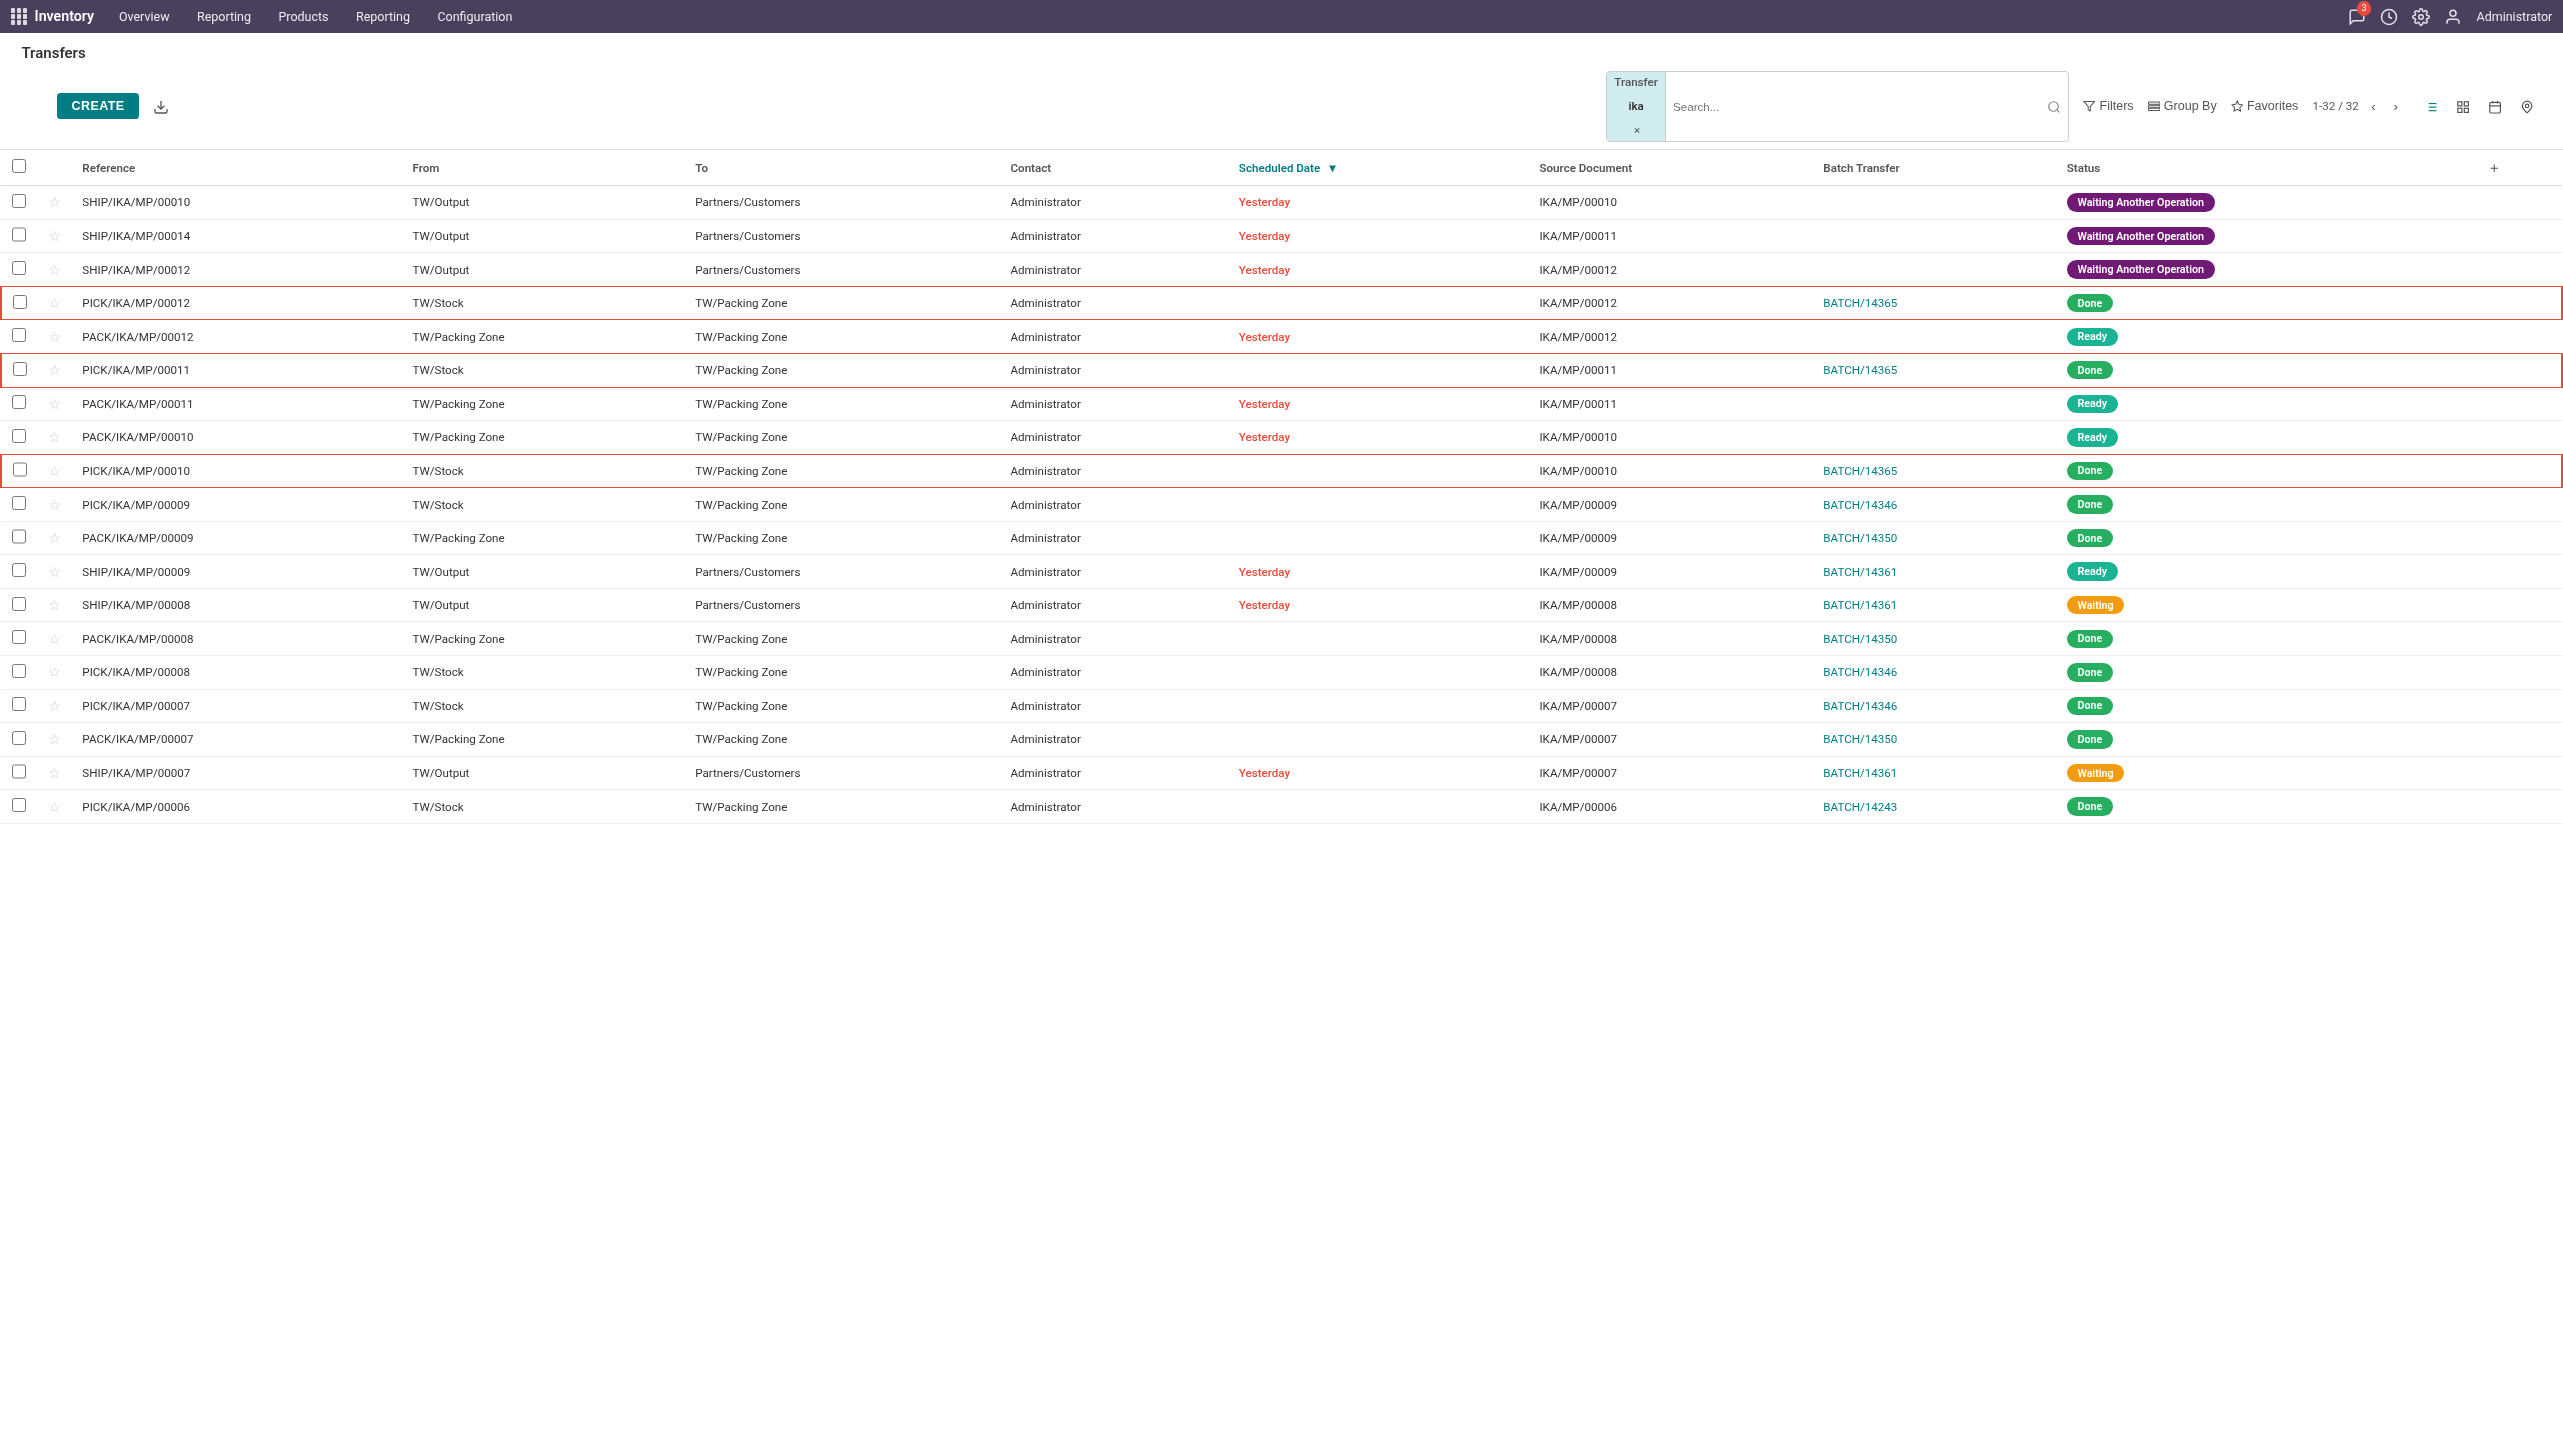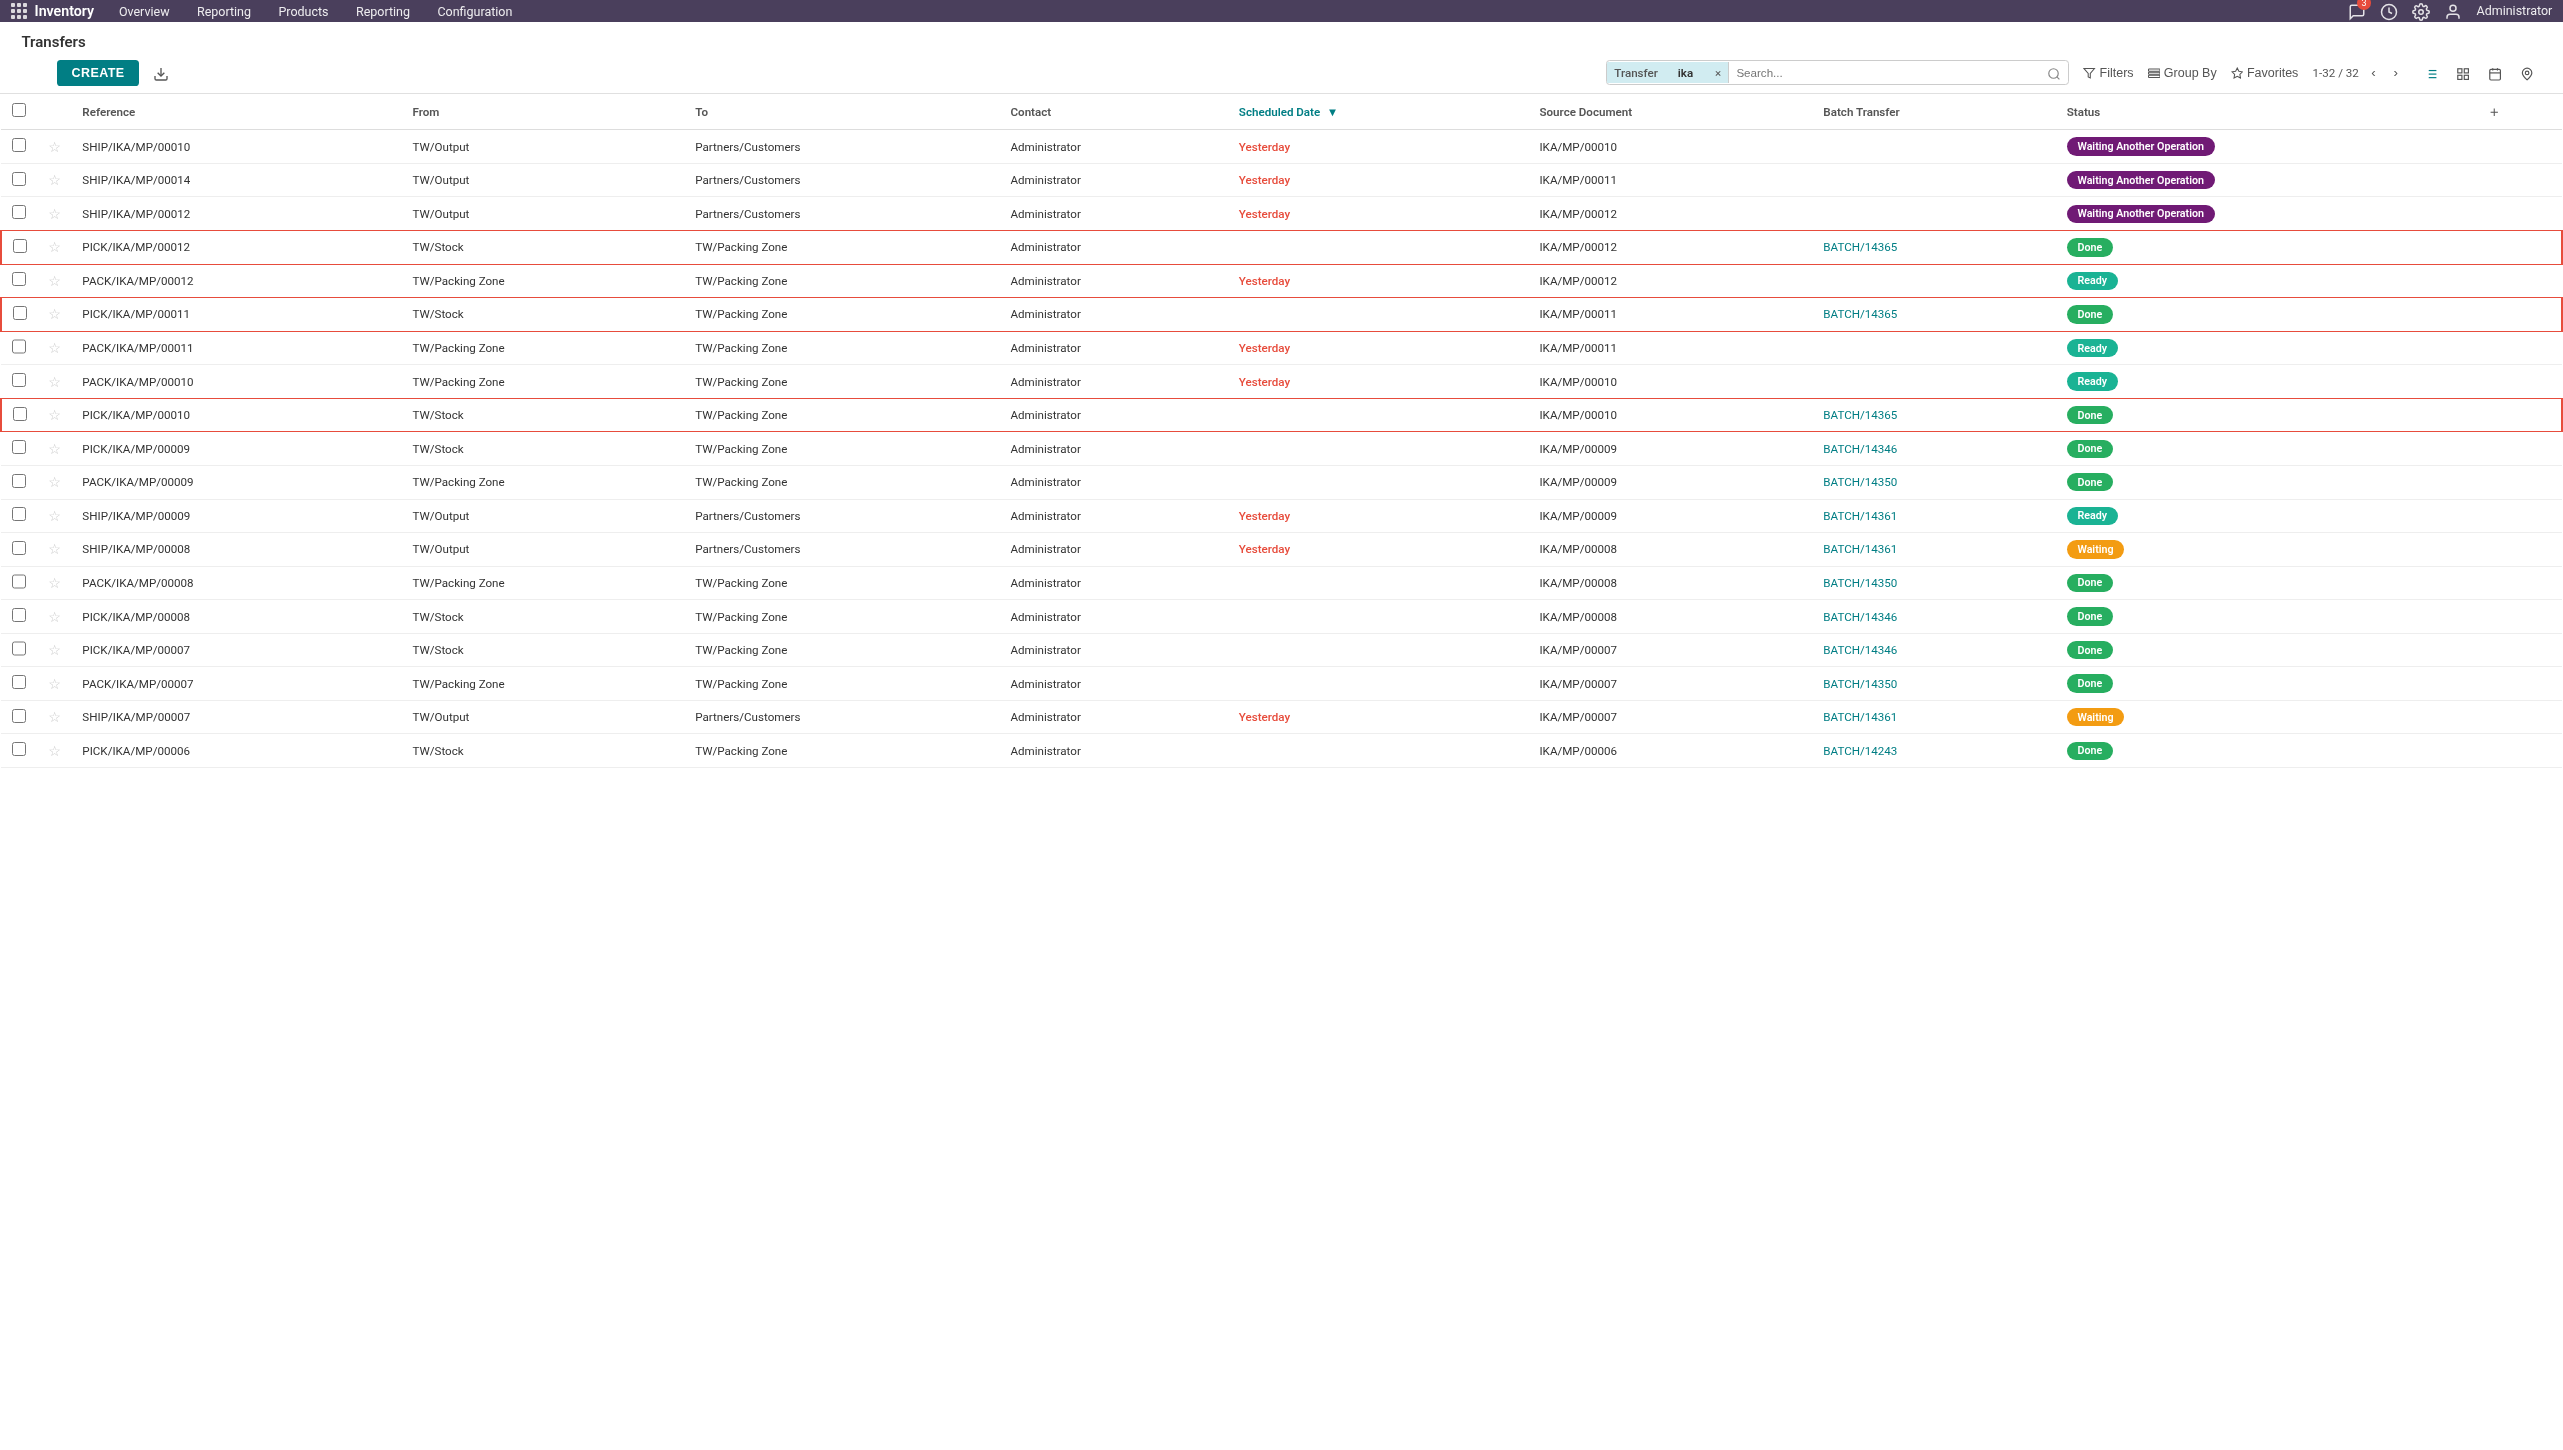--- a/index.html
+++ b/index.html
@@ -3,21 +3,21 @@
   <meta charset="utf-8">
   <style>
     * { box-sizing: border-box; margin: 0; padding: 0; }
     body { font-family: -apple-system, BlinkMacSystemFont, 'Segoe UI', Roboto, sans-serif; font-size: 12.5px; background: #fff; color: #333; }
 
     
     .topnav {
       background: #4a3f5c;
       display: flex;
       align-items: center;
-      height: 22px;
+      height: 33px;
       padding: 0 10.7px;
       color: #fff;
     }
     .topnav-logo {
       display: flex; align-items: center; gap: 7.1px; margin-right: 14.2px;
     }
     .topnav-logo .grid-icon {
       display: grid; grid-template-columns: repeat(3,4.4px); gap: 1.8px;
     }
     .topnav-logo .grid-icon span {
@@ -57,23 +57,23 @@
     .btn-download {
       background: transparent; border: none; cursor: pointer;
       color: #555; font-size: 16px; padding: 3.6px 7.1px;
     }
     .search-bar {
       display: flex; align-items: center;
       border: 0.9px solid #ccc; border-radius: 3.6px; overflow: hidden;
       background: #fff; min-width: 463px;
     }
     .search-tag {
-      display: flex; align-items: center; gap: 20px;
+      display: flex; align-items: center; gap: 10px;
       background: #d1ecf1; border-right: 0.9px solid #ccc;
-      padding: 3.6px 7.1px; font-size: 11.6px;
+      padding: 3.6px 7.1px; font-size: 11.6px; flex-direction: column;
     }
     .search-tag-label { color: #555; font-weight: 500; }
     .search-tag-value { color: #333; font-weight: 600; text-align: right; }
     .search-tag-close { cursor: pointer; color: #555; margin-left: 1.8px; }
     .search-input {
       border: none; outline: none; padding: 3.6px 7.1px; font-size: 11.6px; flex: 1; min-width: 107px;
     }
     .search-icon-btn { padding: 3.6px 7.1px; color: #888; cursor: pointer; }
     .filter-bar {
       display: flex; align-items: center; gap: 14.2px;

